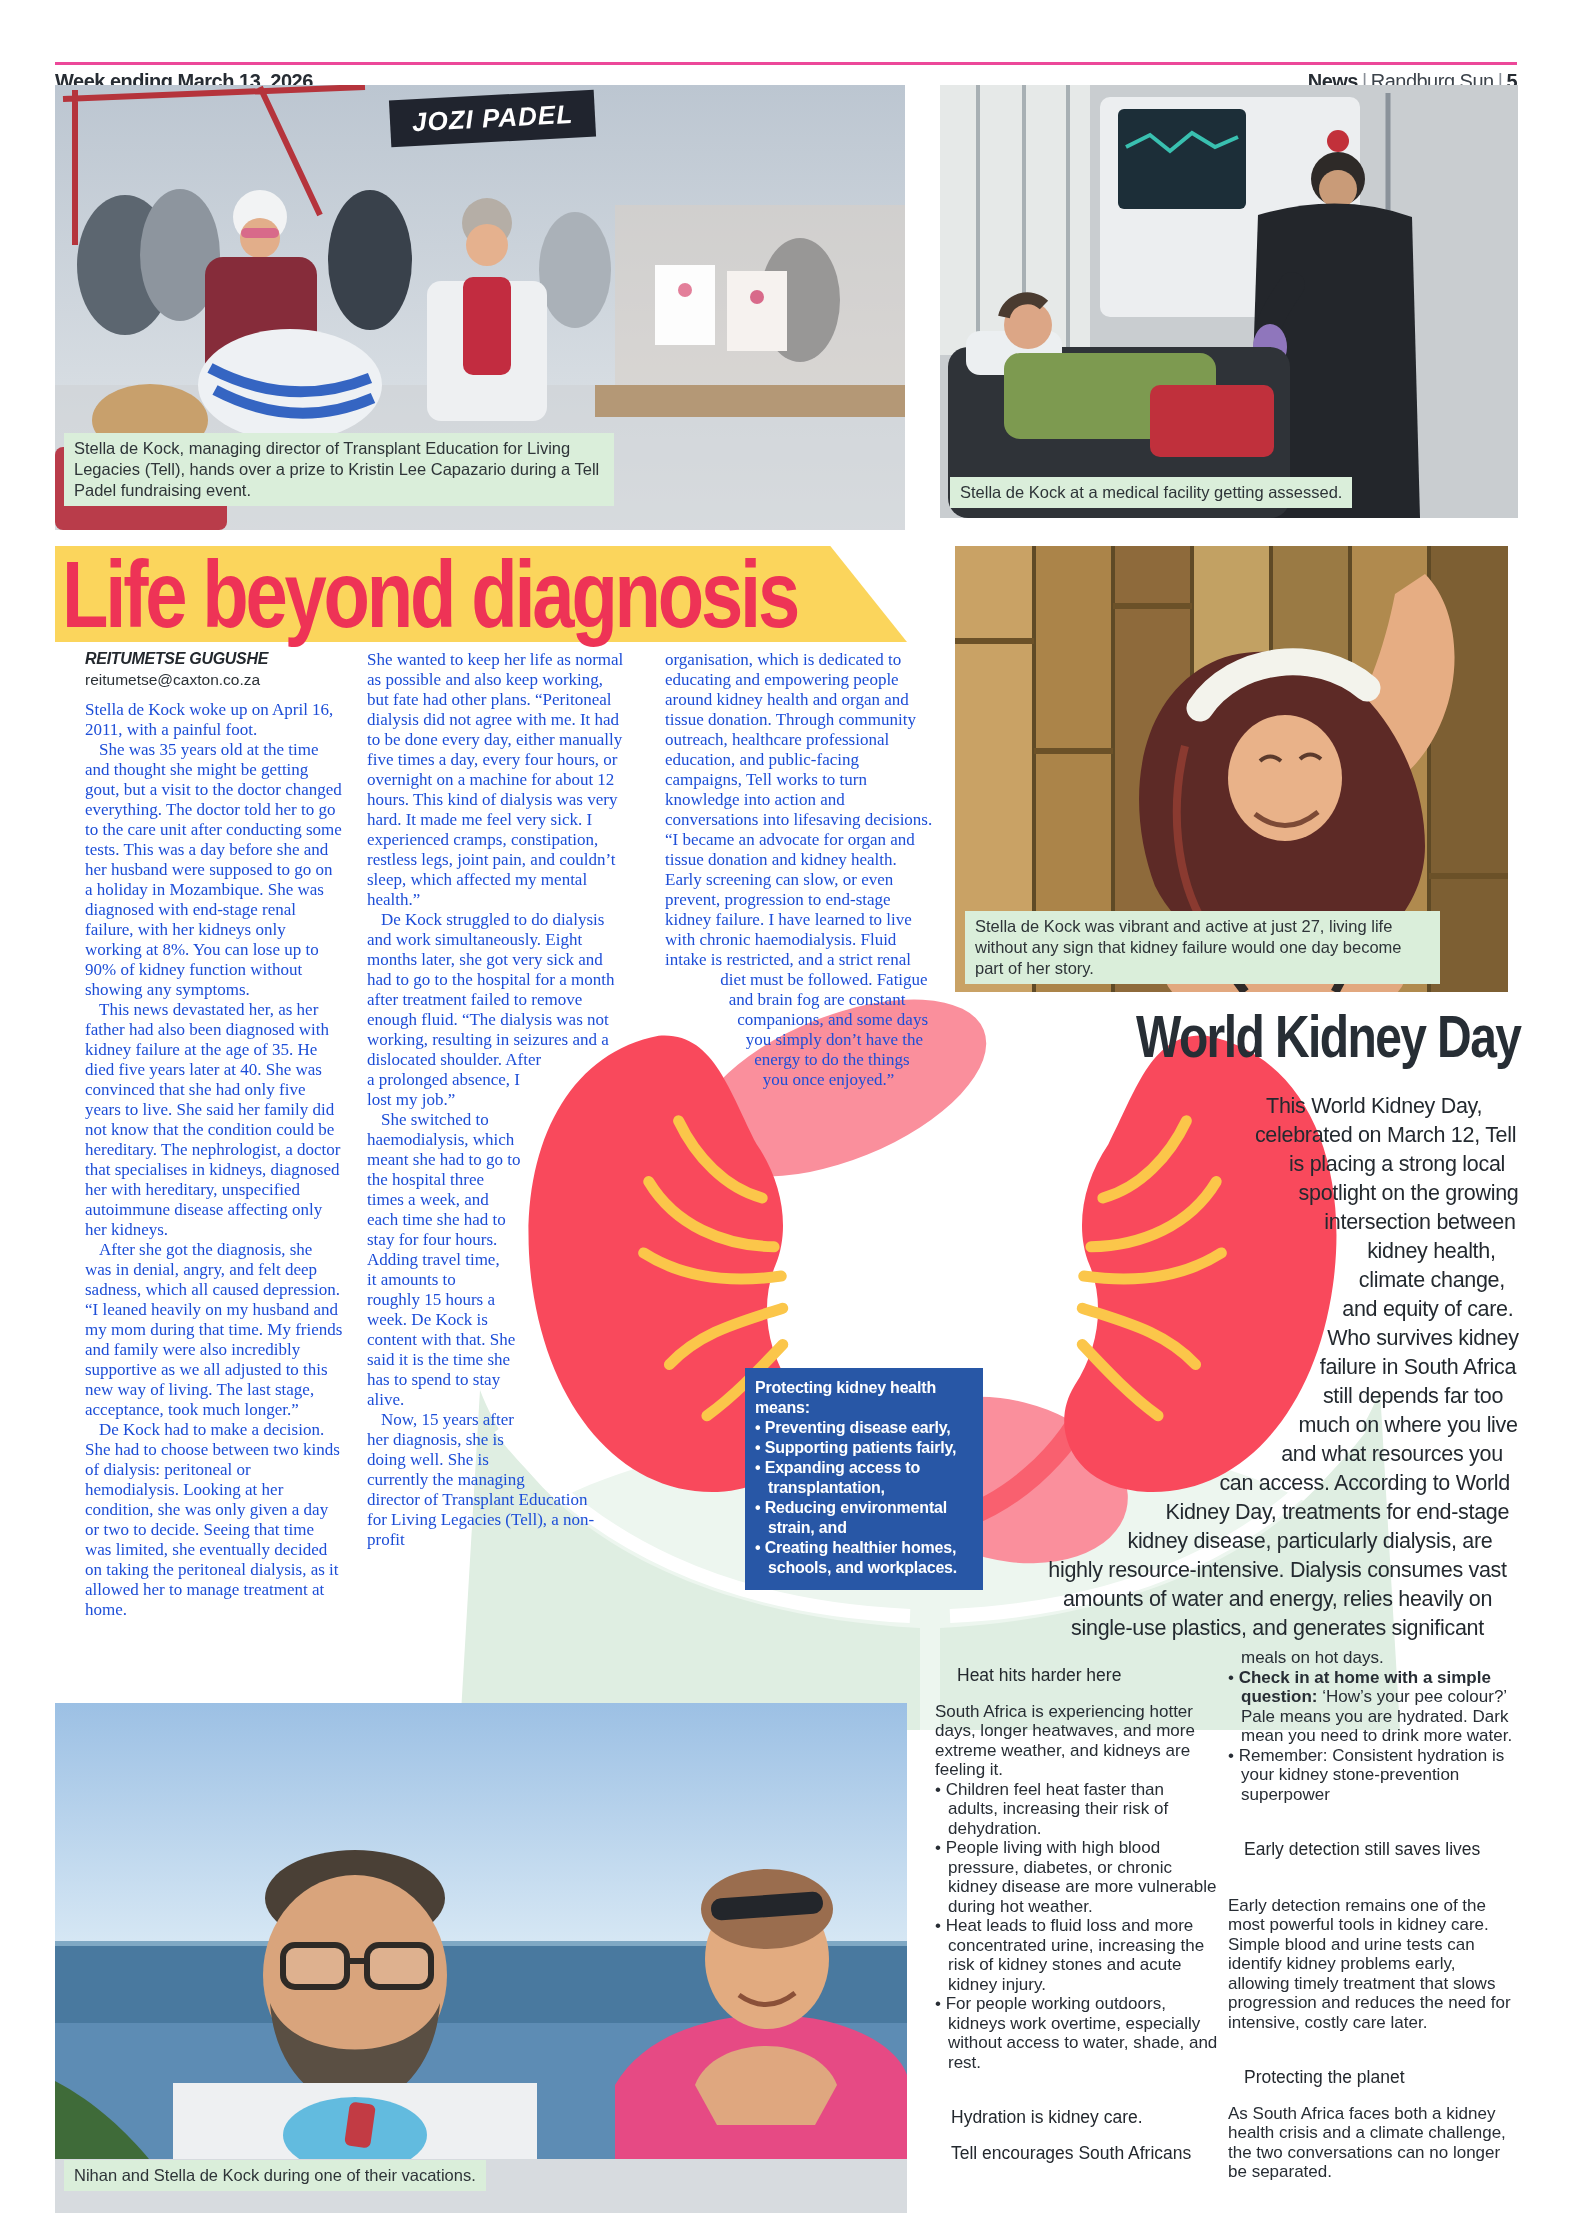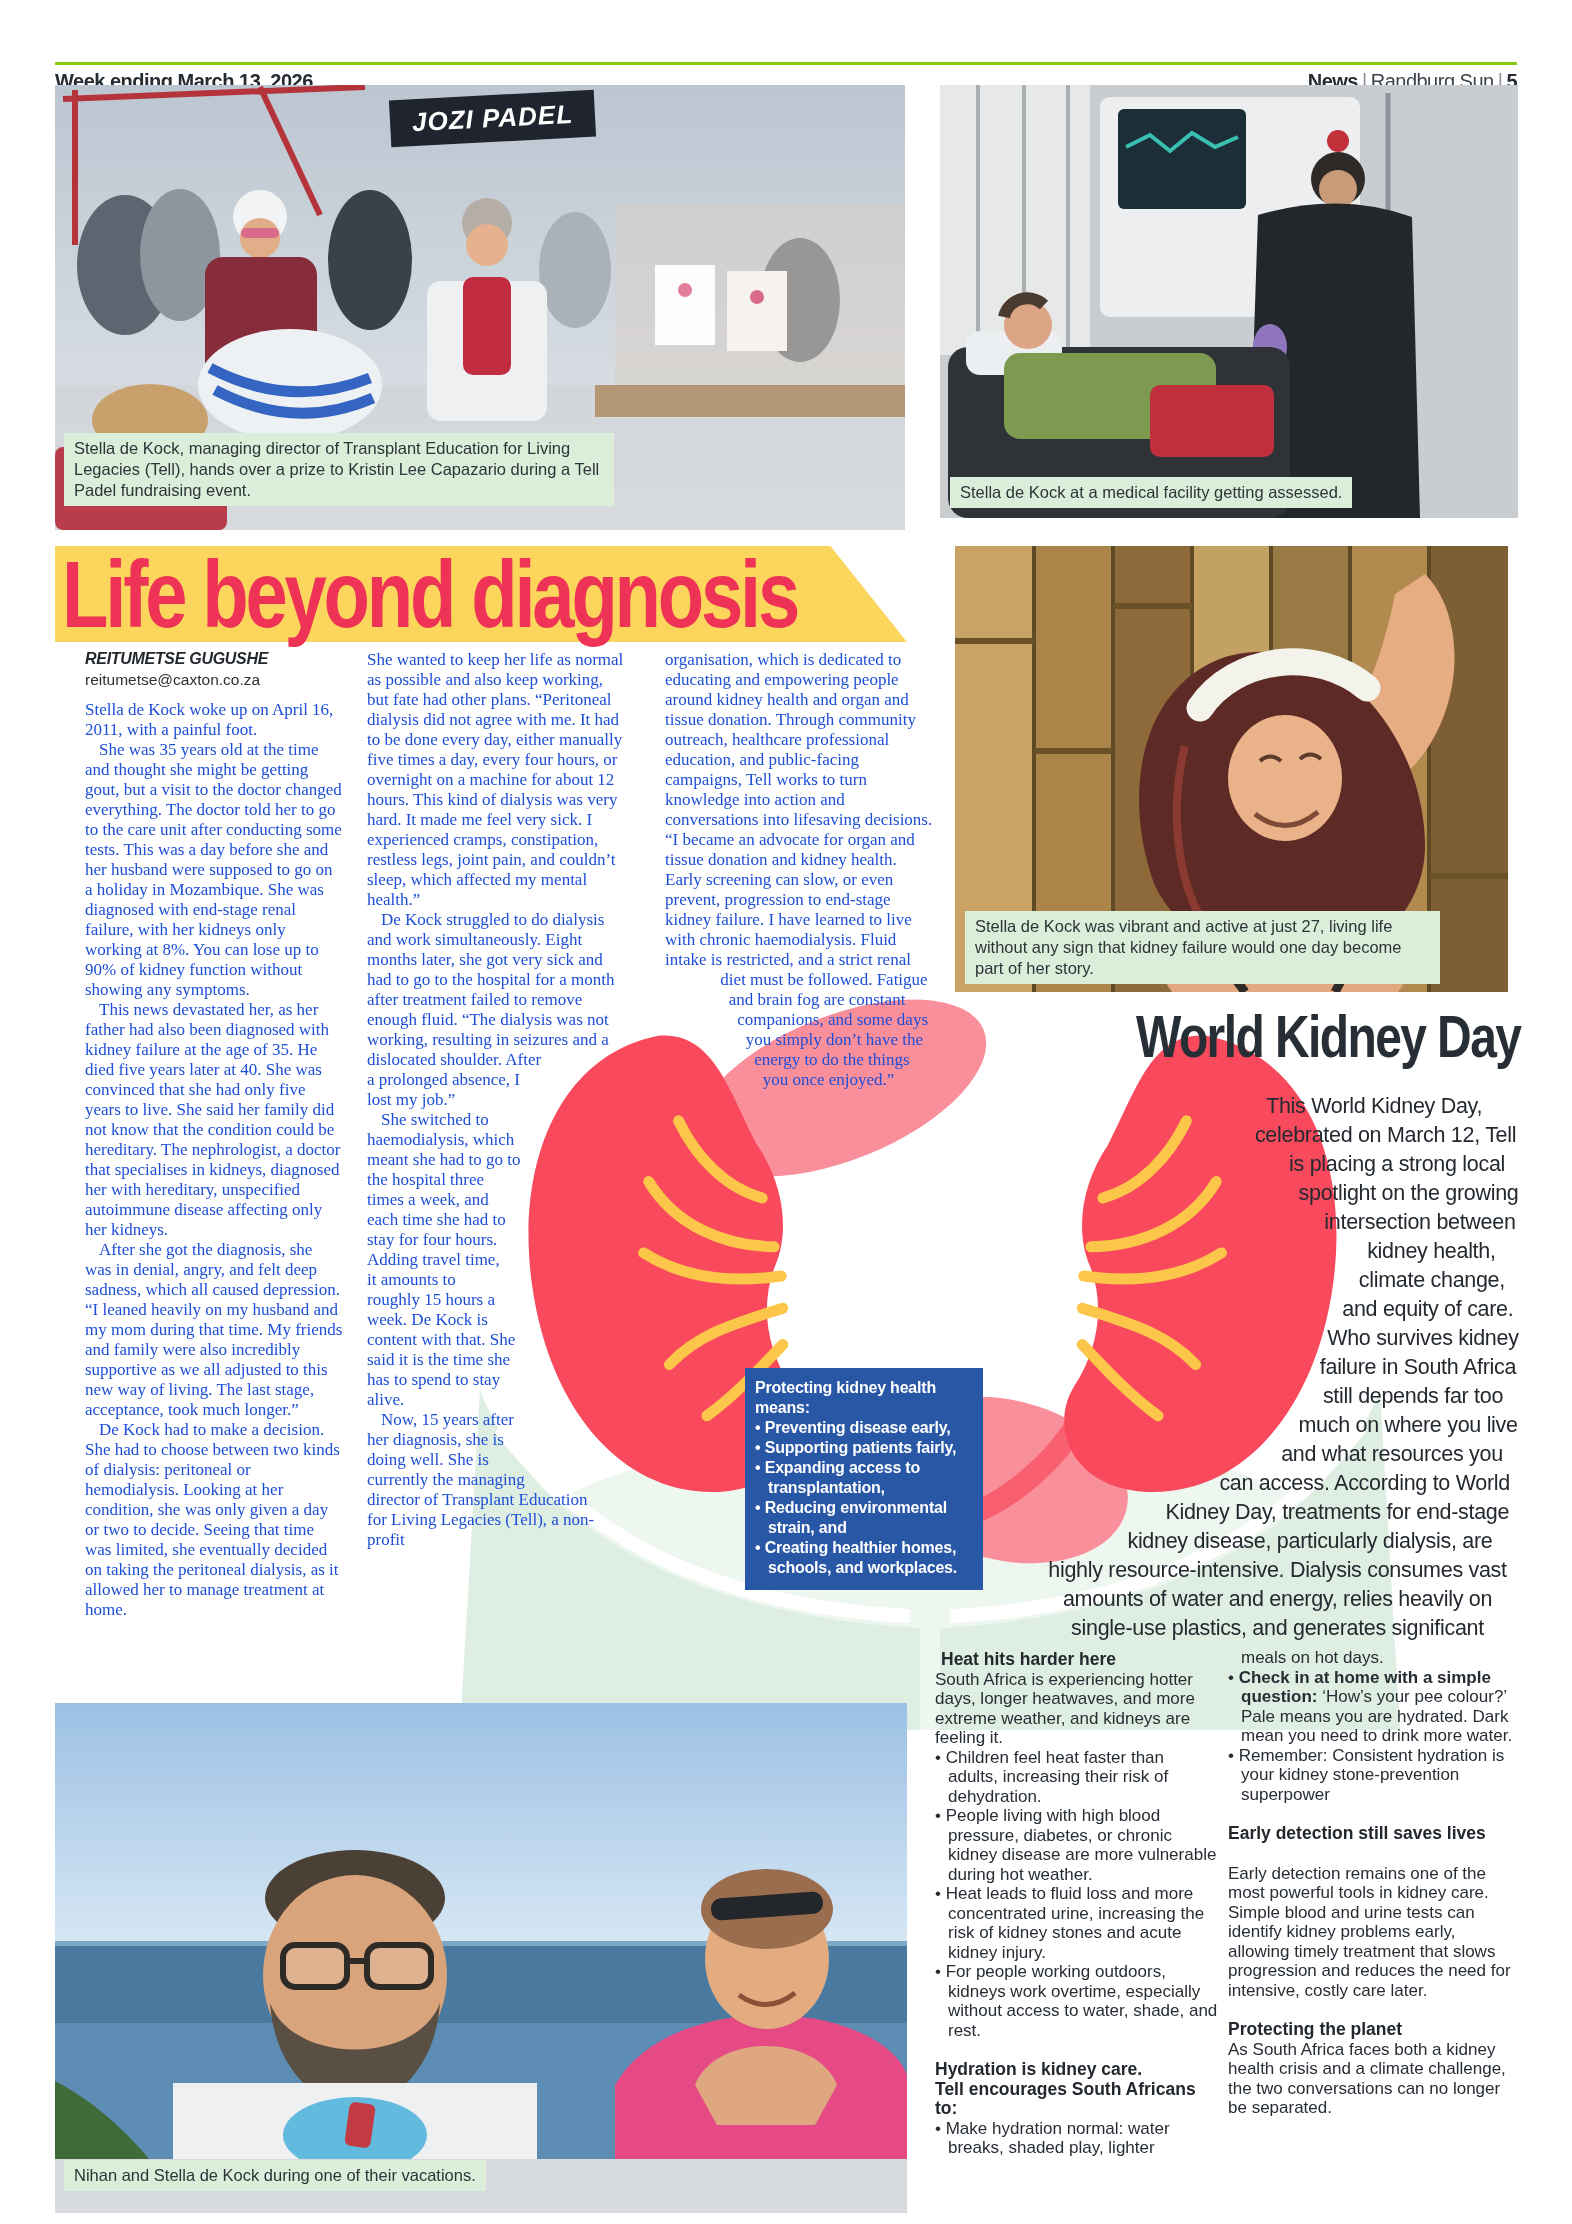--- a/index.html
+++ b/index.html
@@ -5,21 +5,21 @@
   :root{
     --headline_red:#ee3356; --highlight_yellow:#fbd55c; --caption_green:#daeeda;
     --infobox_blue:#2857a6; --kidney_red:#f9495c; --kidney_pink:#fa8f9c;
     --vessel_yellow:#fbc64a; --hand_mint:#dfeee2; --ink:#20262c;
   }
   html,body{margin:0;padding:0;background:#9b9b9b;}
   .page{position:relative;width:1572px;height:2224px;background:#fff;margin:0 auto;
         font-family:"Liberation Sans",sans-serif;color:var(--ink);overflow:hidden;}
 
   
-  .masthead{position:absolute;left:55px;right:55px;top:62px;border-top:3px solid #84cc16;
+  .masthead{position:absolute;left:55px;right:55px;top:62px;border-top:3px solid #ec4899;
             padding-top:5px;display:flex;justify-content:space-between;align-items:baseline;}
   .masthead .left{font-weight:bold;font-size:20px;letter-spacing:-0.5px;color:#262c33;}
   .masthead .right{font-size:20px;letter-spacing:-0.5px;color:#262c33;}
   .masthead .b{font-weight:bold;}
   .masthead .sep{color:#8a9098;font-weight:normal;padding:0 4px;}
   .masthead .paper{font-weight:normal;color:#3c434b;}
 
   
   .photo{position:absolute;overflow:hidden;background:#d7dbdf;}
   .photo svg{position:absolute;left:0;top:0;}
@@ -76,21 +76,21 @@
            font-size:16px;line-height:20px;letter-spacing:-0.2px;
            padding:10px 10px 12px;box-sizing:border-box;}
   .infobox ul{margin:0;padding:0;list-style:none;}
   .infobox li{padding-left:13px;text-indent:-13px;}
   .infobox li::before{content:"• ";}
 
   
   .tips{position:absolute;font-size:17px;line-height:19.5px;color:#272d34;overflow:hidden;z-index:1;}
   #tipsA{left:935px;top:1650px;width:283px;height:515px;}
   #tipsB{left:1228px;top:1648px;width:293px;height:545px;}
-  .tips h3{margin:0;font-size:17.5px;font-weight:bold;color:#23282e;}
+  .tips h3{margin:16px;font-size:17.5px;font-weight:normal;color:#23282e;}
   .tips h3.ind{padding-left:6px;}
   .tips p{margin:0;}
   .tips ul{margin:0;padding:0;list-style:none;}
   .tips li{padding-left:13px;text-indent:-13px;}
   .tips li::before{content:"• ";}
   .tips .gap{height:20px;}
   .hang{padding-left:13px;}
   .b{font-weight:bold;}
 </style>
 </head>

